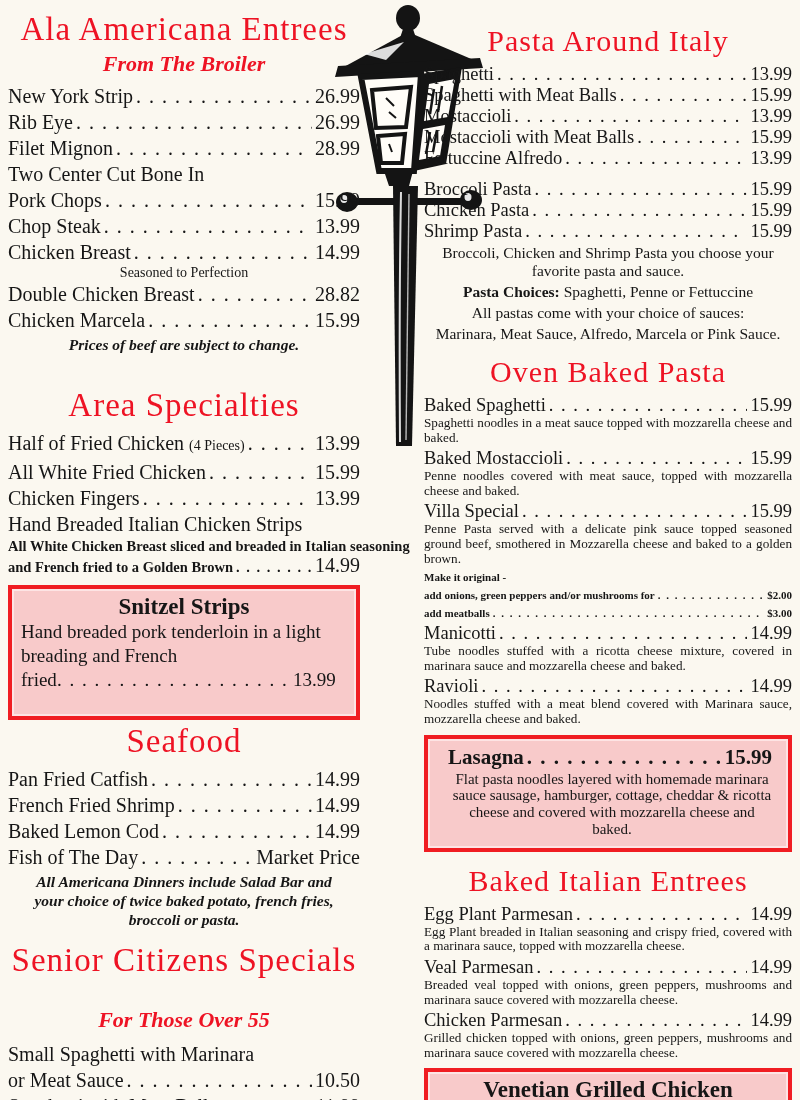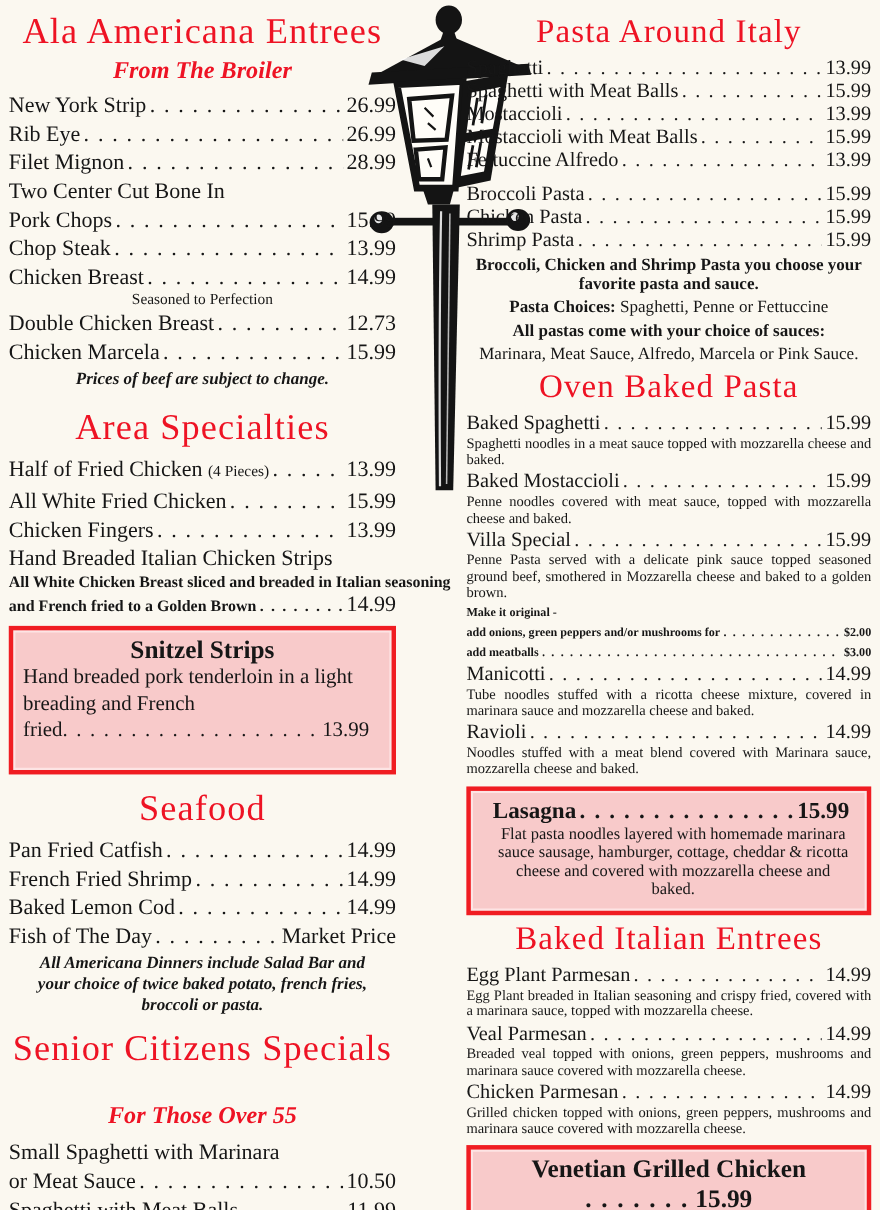--- a/index.html
+++ b/index.html
@@ -15,21 +15,21 @@
   }
   .col{position:absolute; top:10px;}
   .col-left{left:8px; width:352px;}
   .col-right{left:424px; width:368px; top:12px;}
 
   .hdr{
     font-family:"Liberation Serif", serif; font-weight:normal;
     color:var(--red); text-align:center;
     font-size:33px; line-height:38px; letter-spacing:1px;
   }
-  .col-right .hdr{font-size:30px; line-height:34px;}
+  .col-right .hdr{font-size:30px; line-height:34px;margin-top:12px;}
   .sub{
     font-family:"Liberation Serif", serif; font-style:italic;
     color:var(--red); text-align:center; font-weight:bold;
     font-size:22px; line-height:26px; margin-top:3px;
   }
 
   
   .items{margin-top:6px;}
   .row{display:flex; align-items:baseline; font-size:20px; line-height:26px;}
   .col-right .row{font-size:18.5px; line-height:20px; margin-top:1px;}
@@ -52,21 +52,21 @@
   }
   .gap{height:10px;}
 
   .footnote{
     font-style:italic; font-weight:bold; text-align:center;
     font-size:15.5px; line-height:19px; margin-top:2px;
   }
 
   
   .cnote{text-align:center; font-size:15.5px; line-height:18px; margin-top:3px;}
-  .cnote.b{font-weight:bold;}
+  .cnote.b{font-weight:normal;}
   .cnote .lead{font-weight:bold;}
 
   
   .box{
     border:4px solid var(--boxborder);
     background:var(--boxbg);
     box-shadow:inset 0 0 0 2px #fde4e4;
     padding:4px 9px 24px;
     margin-top:8px;
   }
@@ -75,22 +75,22 @@
   .idots{white-space:nowrap;}
   .idots::after{content:". . . . . . . . . . . . . . . . . . ."; letter-spacing:1.5px;}
   .idots.short::after{content:". . . . . . ."; letter-spacing:1.5px;}
   .box .row{font-size:21px; line-height:24px; font-weight:bold; margin-top:0;}
   .box .desc{font-size:15px; line-height:16.8px; text-align:center; margin-top:2px;}
   .box.lasagna{padding:6px 12px 7px;}
   .box.lasagna .row{padding:0 4px 0 8px;}
   .box.lasagna .desc{padding-left:8px;}
   .ven-line{text-align:center; font-weight:bold; font-size:23px; line-height:27px;}
 
-  .sec-area{margin-top:16px;}
-  .sec-seafood{margin-top:12px;}
+  .sec-area{margin-top:32px;}
+  .sec-seafood{margin-top:2px;}
   .sec-senior{margin-top:12px;}
   .sec-oven{margin-top:4px;}
   .sec-baked{margin-top:5px;}
   .sec-senior .sub{margin-bottom:8px;margin-top:28px;}
   .sec-ala .sub{margin-bottom:6px;}
 
   
   .lamp{position:absolute; left:334px; top:2px; width:150px; height:444px; z-index:0; pointer-events:none;}
   .col{z-index:1;}
 </style>
@@ -167,21 +167,21 @@
         </div>
         <div class="row">
           <span class="nm">Chicken Breast</span>
           <span class="dots"></span>
           <span class="pr">14.99</span>
         </div>
         <div class="center-note">Seasoned to Perfection</div>
         <div class="row">
           <span class="nm">Double Chicken Breast</span>
           <span class="dots"></span>
-          <span class="pr">12.73</span>
+          <span class="pr">28.82</span>
         </div>
         <div class="row">
           <span class="nm">Chicken Marcela</span>
           <span class="dots"></span>
           <span class="pr">15.99</span>
         </div>
       </div>
     <div class="footnote">Prices of beef are subject to change.</div>
   </div>
 

